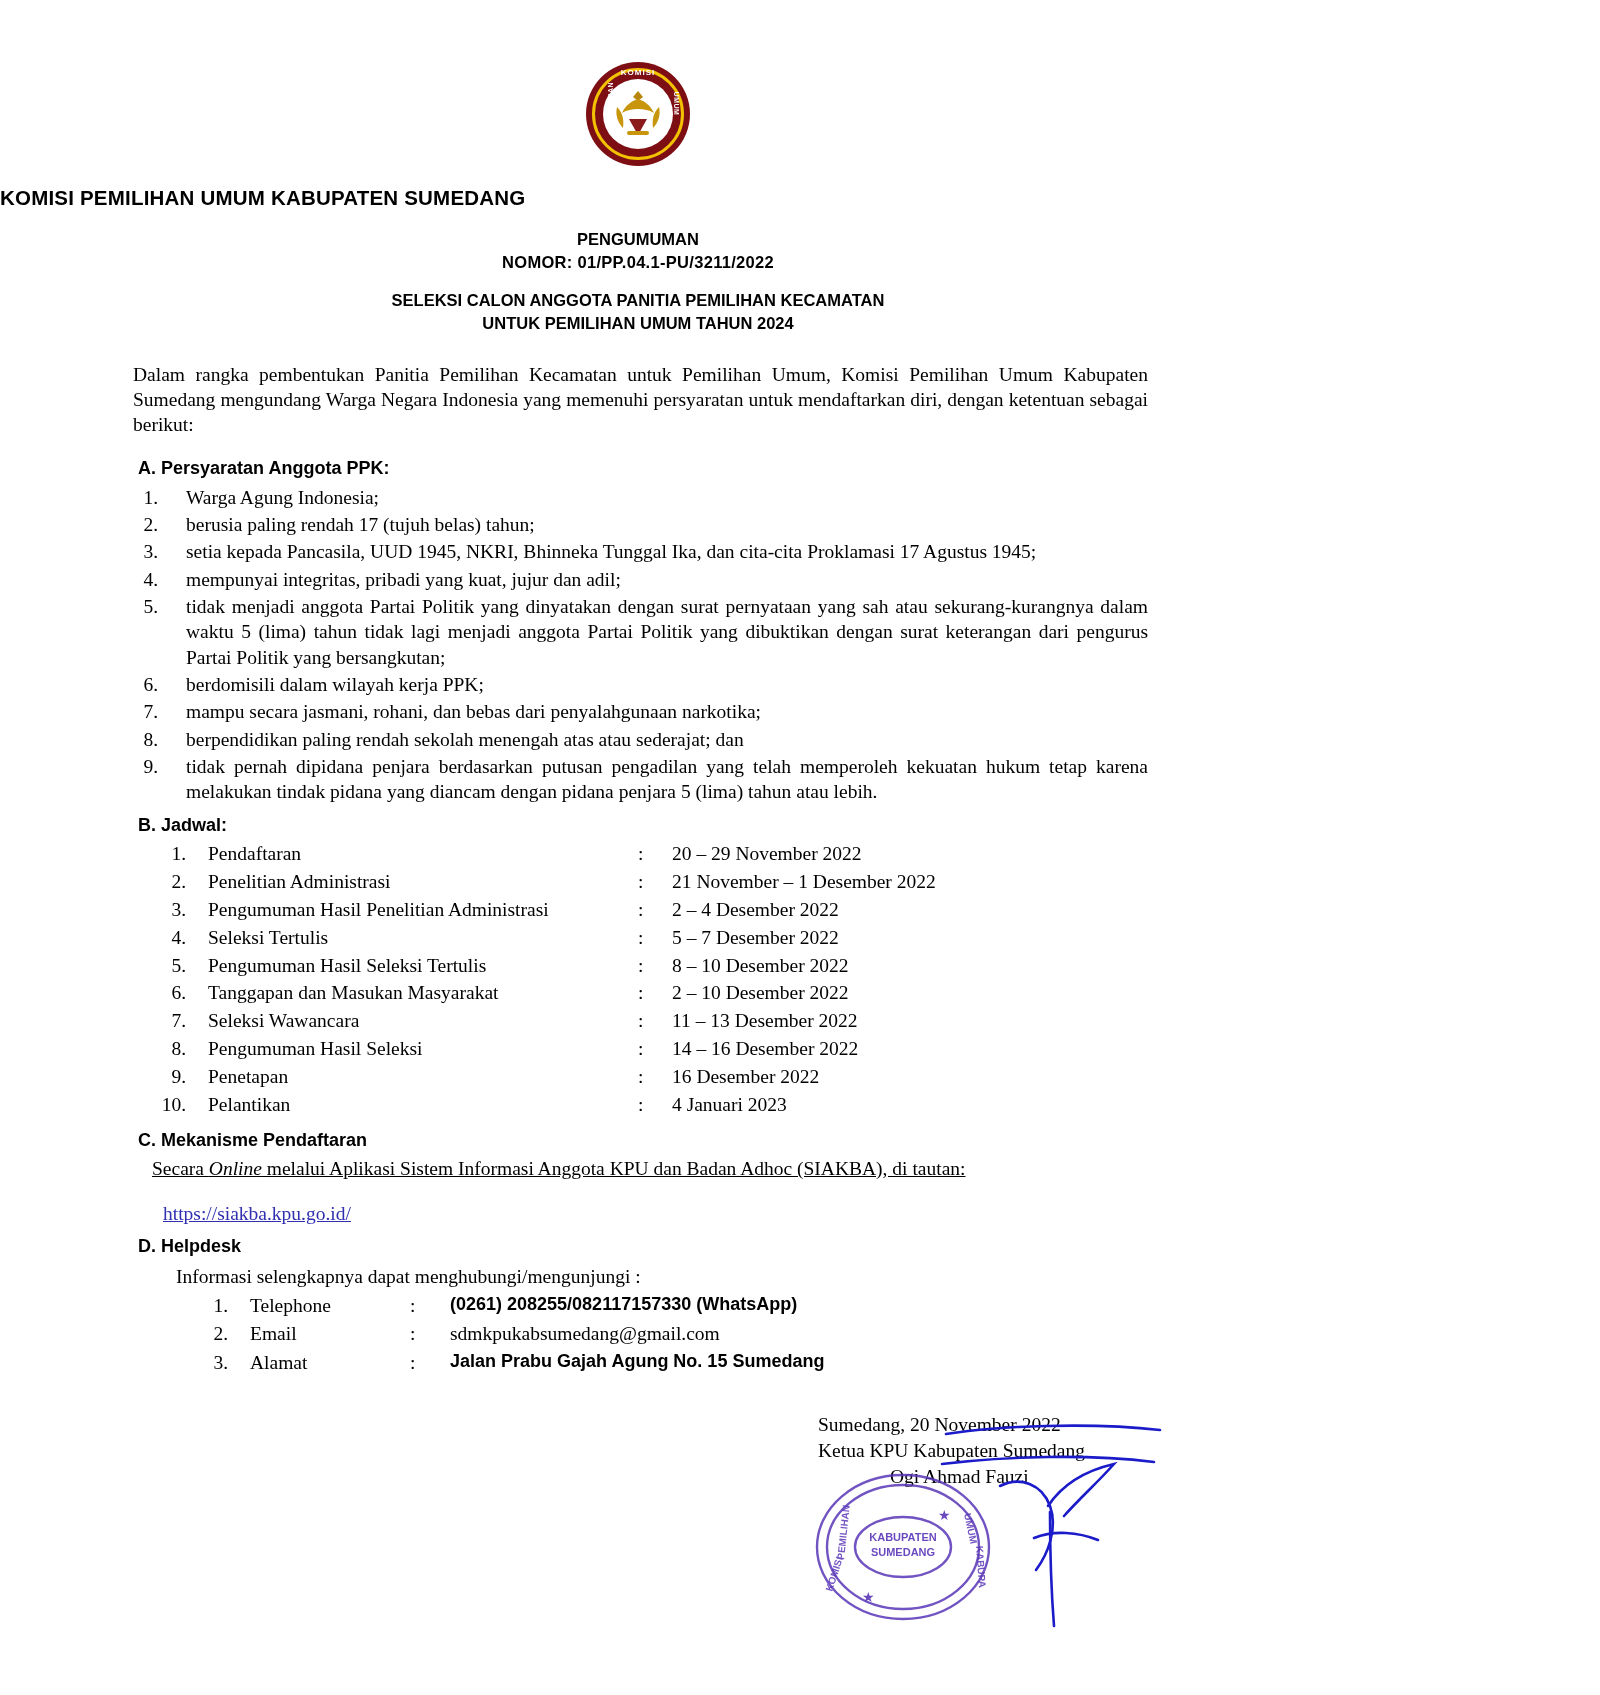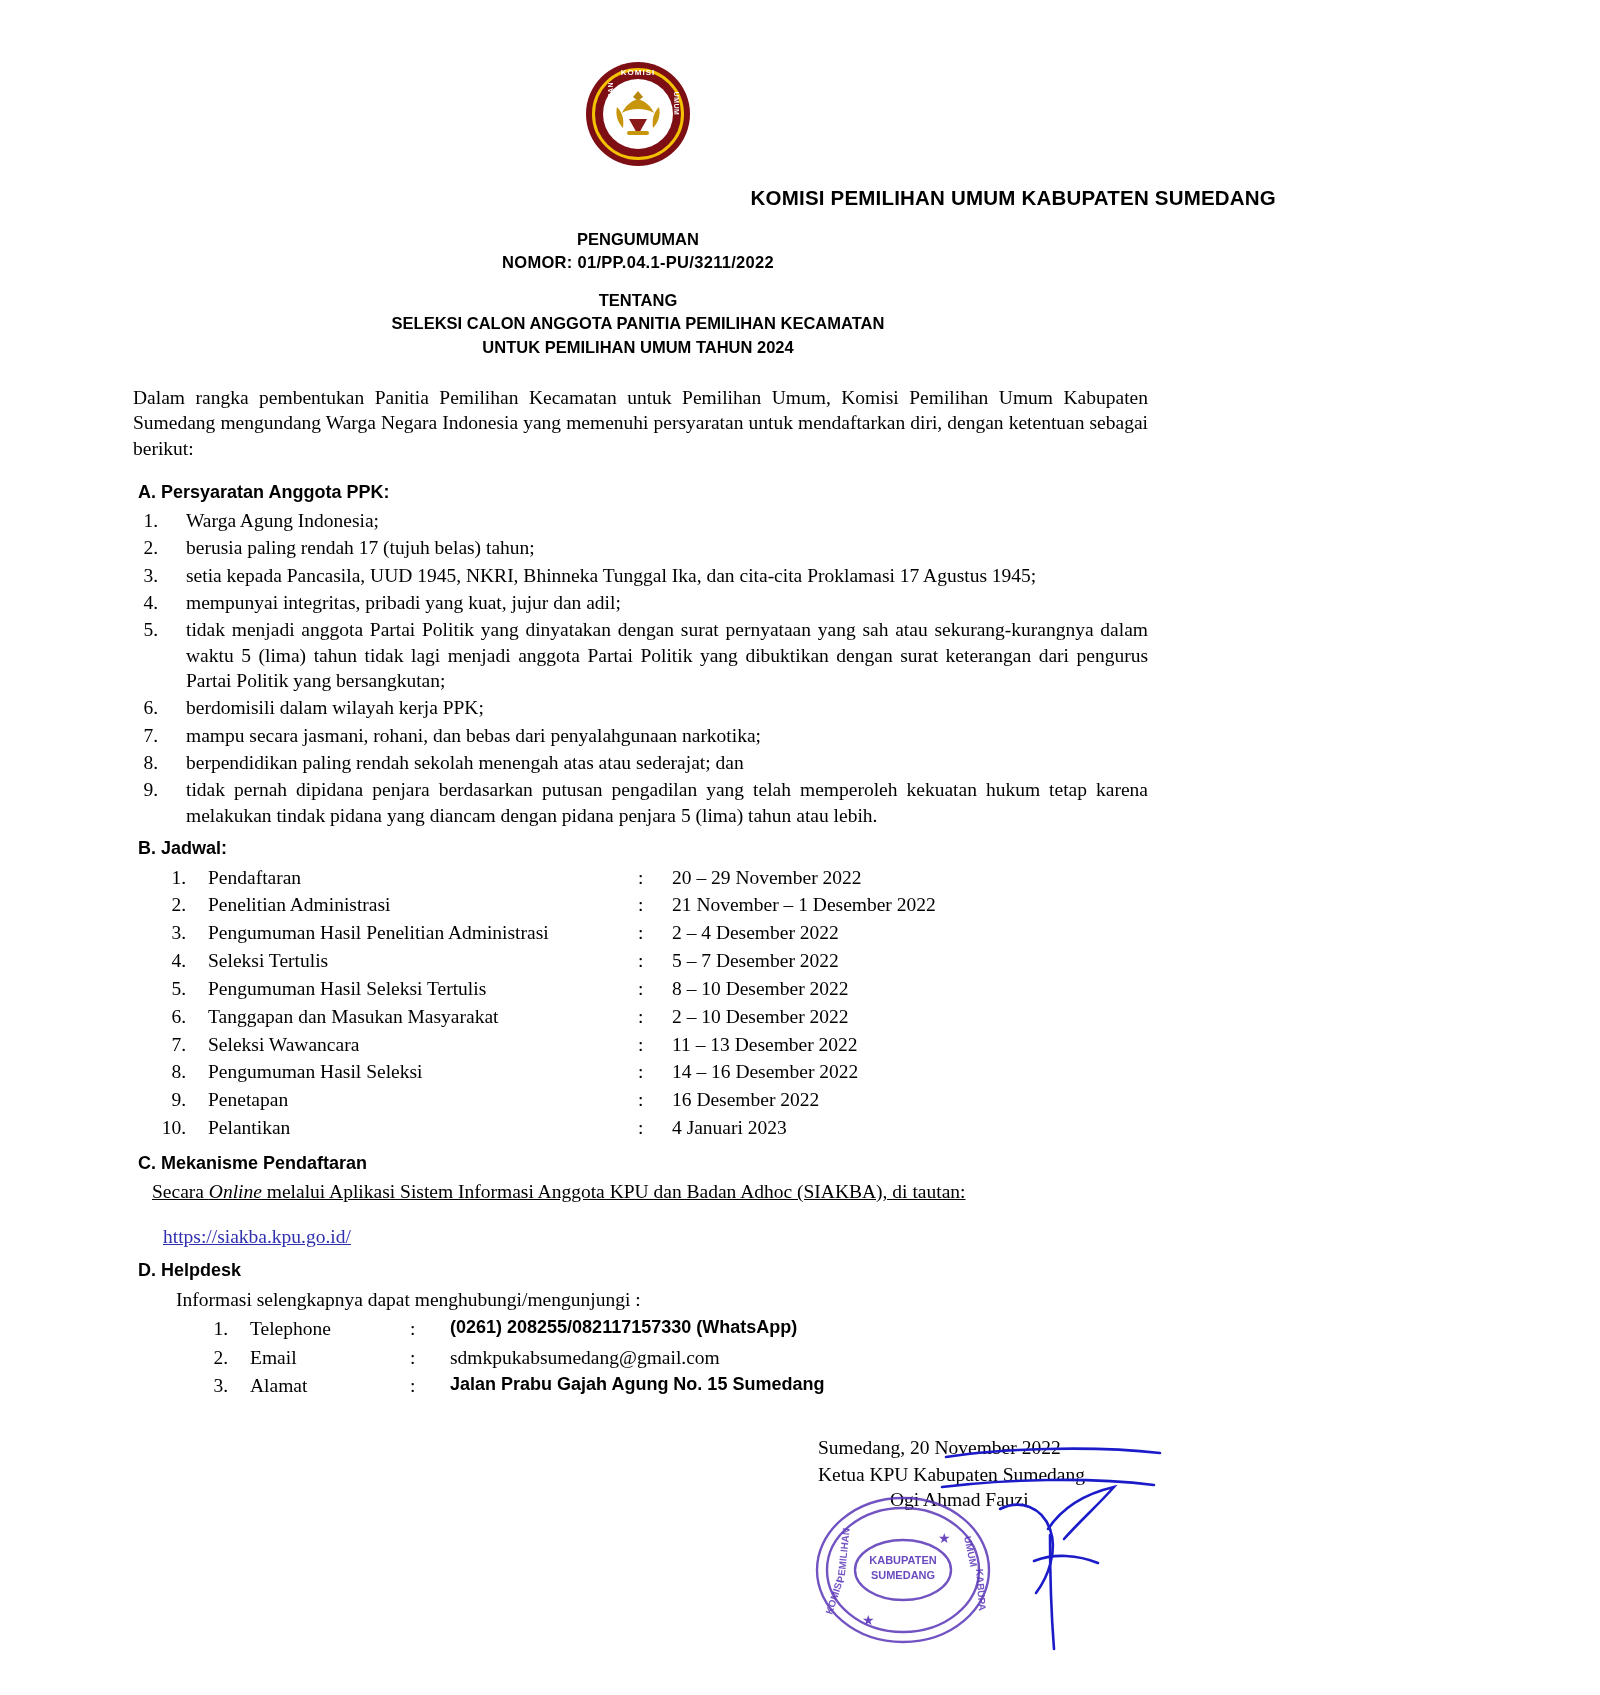--- a/index.html
+++ b/index.html
@@ -73,21 +73,21 @@
     color: #ffffff;
     font-family: "Liberation Sans", sans-serif;
     font-weight: bold;
     font-size: 7px;
     letter-spacing: 0.5px;
   }
   .logo .side-l { left: 3px; transform: rotate(-90deg); transform-origin: center; }
   .logo .side-r { right: 1px; transform: rotate(90deg); transform-origin: center; }
 
   .org-title {
-    text-align: right;
+    text-align: left;
     font-family: "Liberation Sans", sans-serif;
     font-weight: bold;
     font-size: 20.5px;
     letter-spacing: 0.2px;
     margin-top: 16px;
   }
   .center-block {
     text-align: center;
     font-family: "Liberation Sans", sans-serif;
     font-weight: bold;
@@ -263,21 +263,20 @@
   <div class="spacer-18"></div>
 
   <div class="center-block">
     <div>PENGUMUMAN</div>
     <div class="nomor">NOMOR:   01/PP.04.1-PU/3211/2022</div>
   </div>
 
   <div class="spacer-14"></div>
 
   <div class="center-block">
-    <div>TENTANG</div>
     <div>SELEKSI CALON ANGGOTA PANITIA PEMILIHAN KECAMATAN</div>
     <div>UNTUK PEMILIHAN UMUM TAHUN 2024</div>
   </div>
 
   <div class="content">
 
     <p class="intro">Dalam rangka pembentukan Panitia Pemilihan Kecamatan untuk Pemilihan Umum, Komisi Pemilihan Umum Kabupaten Sumedang mengundang Warga Negara Indonesia yang memenuhi persyaratan untuk mendaftarkan diri, dengan ketentuan sebagai berikut:</p>
 
     <div class="sec-head">A. Persyaratan Anggota PPK:</div>
     <ol class="reqs">

